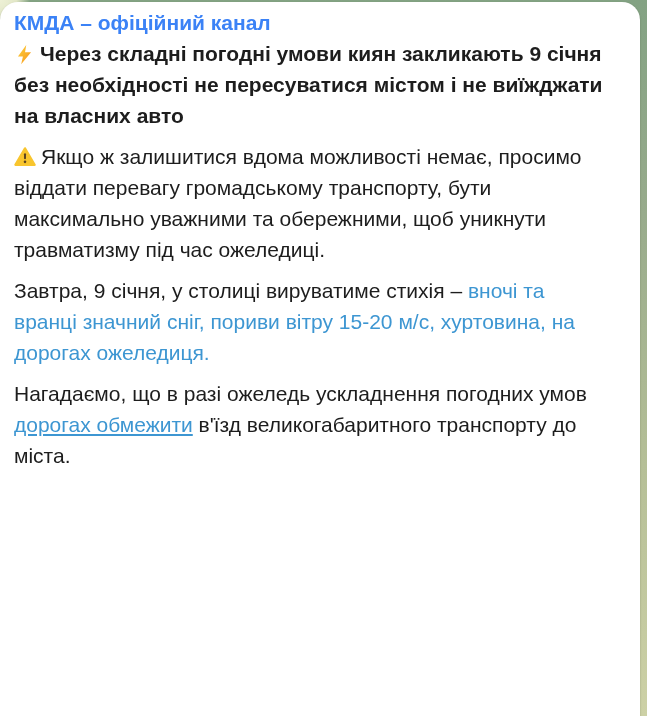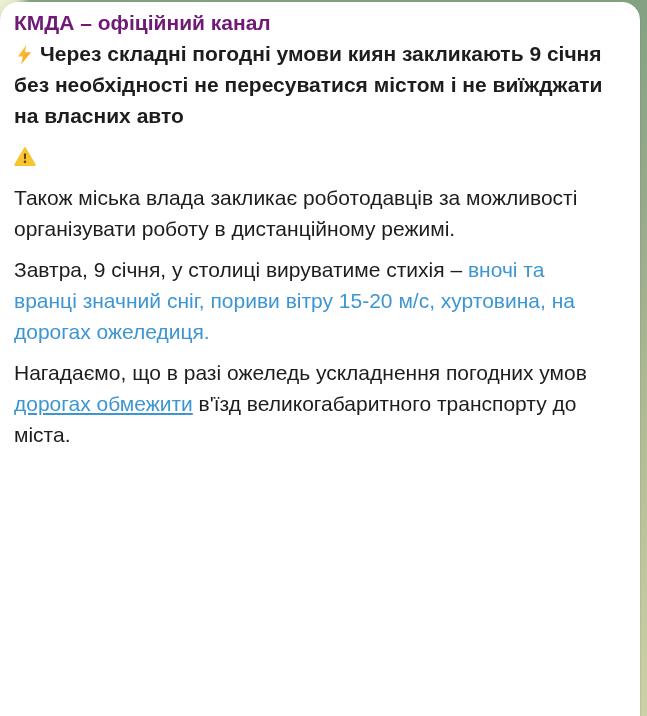--- a/index.html
+++ b/index.html
@@ -23,21 +23,21 @@
     box-shadow: 0 1px 2px rgba(60, 70, 50, 0.35);
   }
   .content {
     padding: 5px 20px 0 14px;
     font-size: 21px;
     line-height: 31px;
     color: #1d1d1d;
   }
   .channel-name {
     font-weight: bold;
-    color: #701a75;
+    color: #3b82f6;
     cursor: pointer;
   }
   p.msg { margin: 0 12px 10px 0; }
   p.msg:last-child { margin-bottom: 0; }
   .bold { font-weight: bold; }
   a.tg-link {
     color: #3d96d2;
     text-decoration: none;
     cursor: pointer;
   }
@@ -73,26 +73,23 @@
       </span><span>Через складні погодні умови киян закликають 9 січня без необхідності не пересуватися містом і не виїжджати на власних авто</span>
     </p>
 
     <p class="msg">
       <span class="emoji">
         <svg width="22" height="22" viewBox="0 0 24 24">
           <path d="M12 2.5 L22.5 20.5 L1.5 20.5 Z" fill="#f8c52e" stroke="#f8c52e" stroke-width="2.4" stroke-linejoin="round"></path>
           <rect x="10.9" y="8" width="2.2" height="6.5" rx="1.1" fill="#5c4420"></rect>
           <circle cx="12" cy="17.3" r="1.4" fill="#5c4420"></circle>
         </svg>
-      </span>
+      </span><span>Якщо ж залишитися вдома можливості немає, просимо віддати перевагу громадському транспорту, бути максимально уважними та обережними, щоб уникнути травматизму під час ожеледиці.</span>
     </p>
 
-    <p class="msg">
-      <span>Також міська влада закликає роботодавців за можливості організувати роботу в дистанційному режимі.</span>
-    </p>
 
     <p class="msg">
       <span>Завтра, 9 січня, у столиці вируватиме стихія – </span><a class="tg-link">вночі та вранці значний сніг, пориви вітру 15-20 м/с, хуртовина, на дорогах ожеледиця.</a>
     </p>
 
 
 
     <p class="msg">
       <span>Нагадаємо, що в разі ожеледь ускладнення погодних умов </span><a class="tg-link underlined">дорогах обмежити</a><span> в'їзд великогабаритного транспорту до міста.</span>
     </p>

